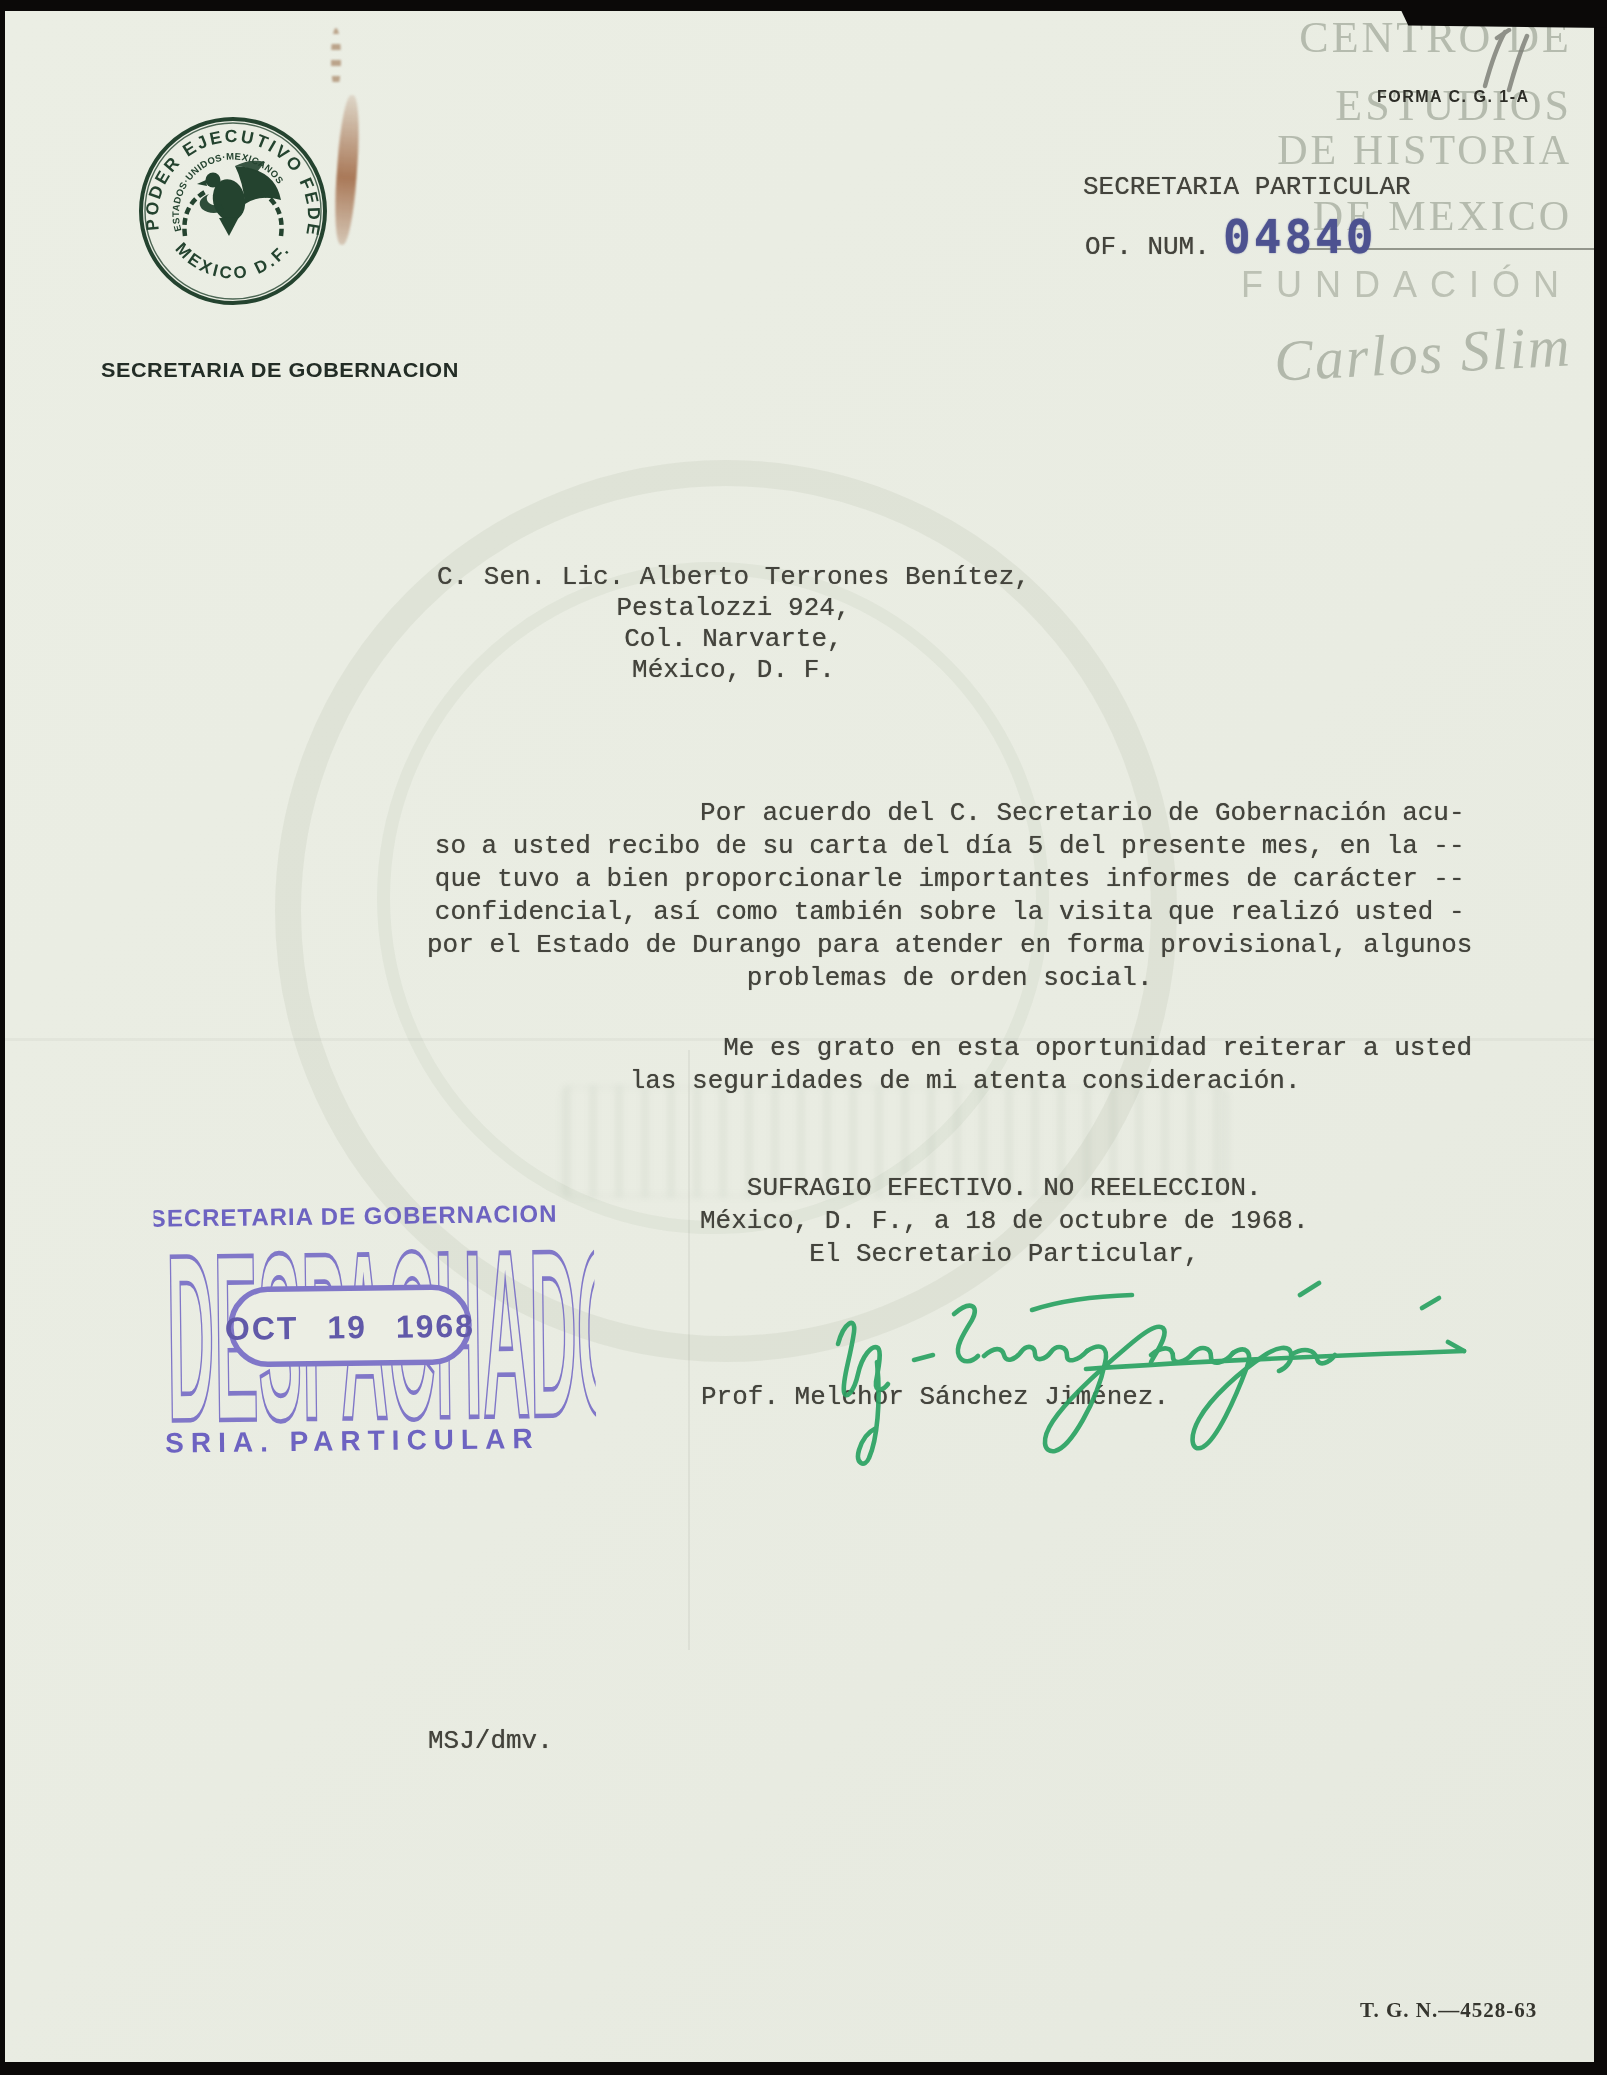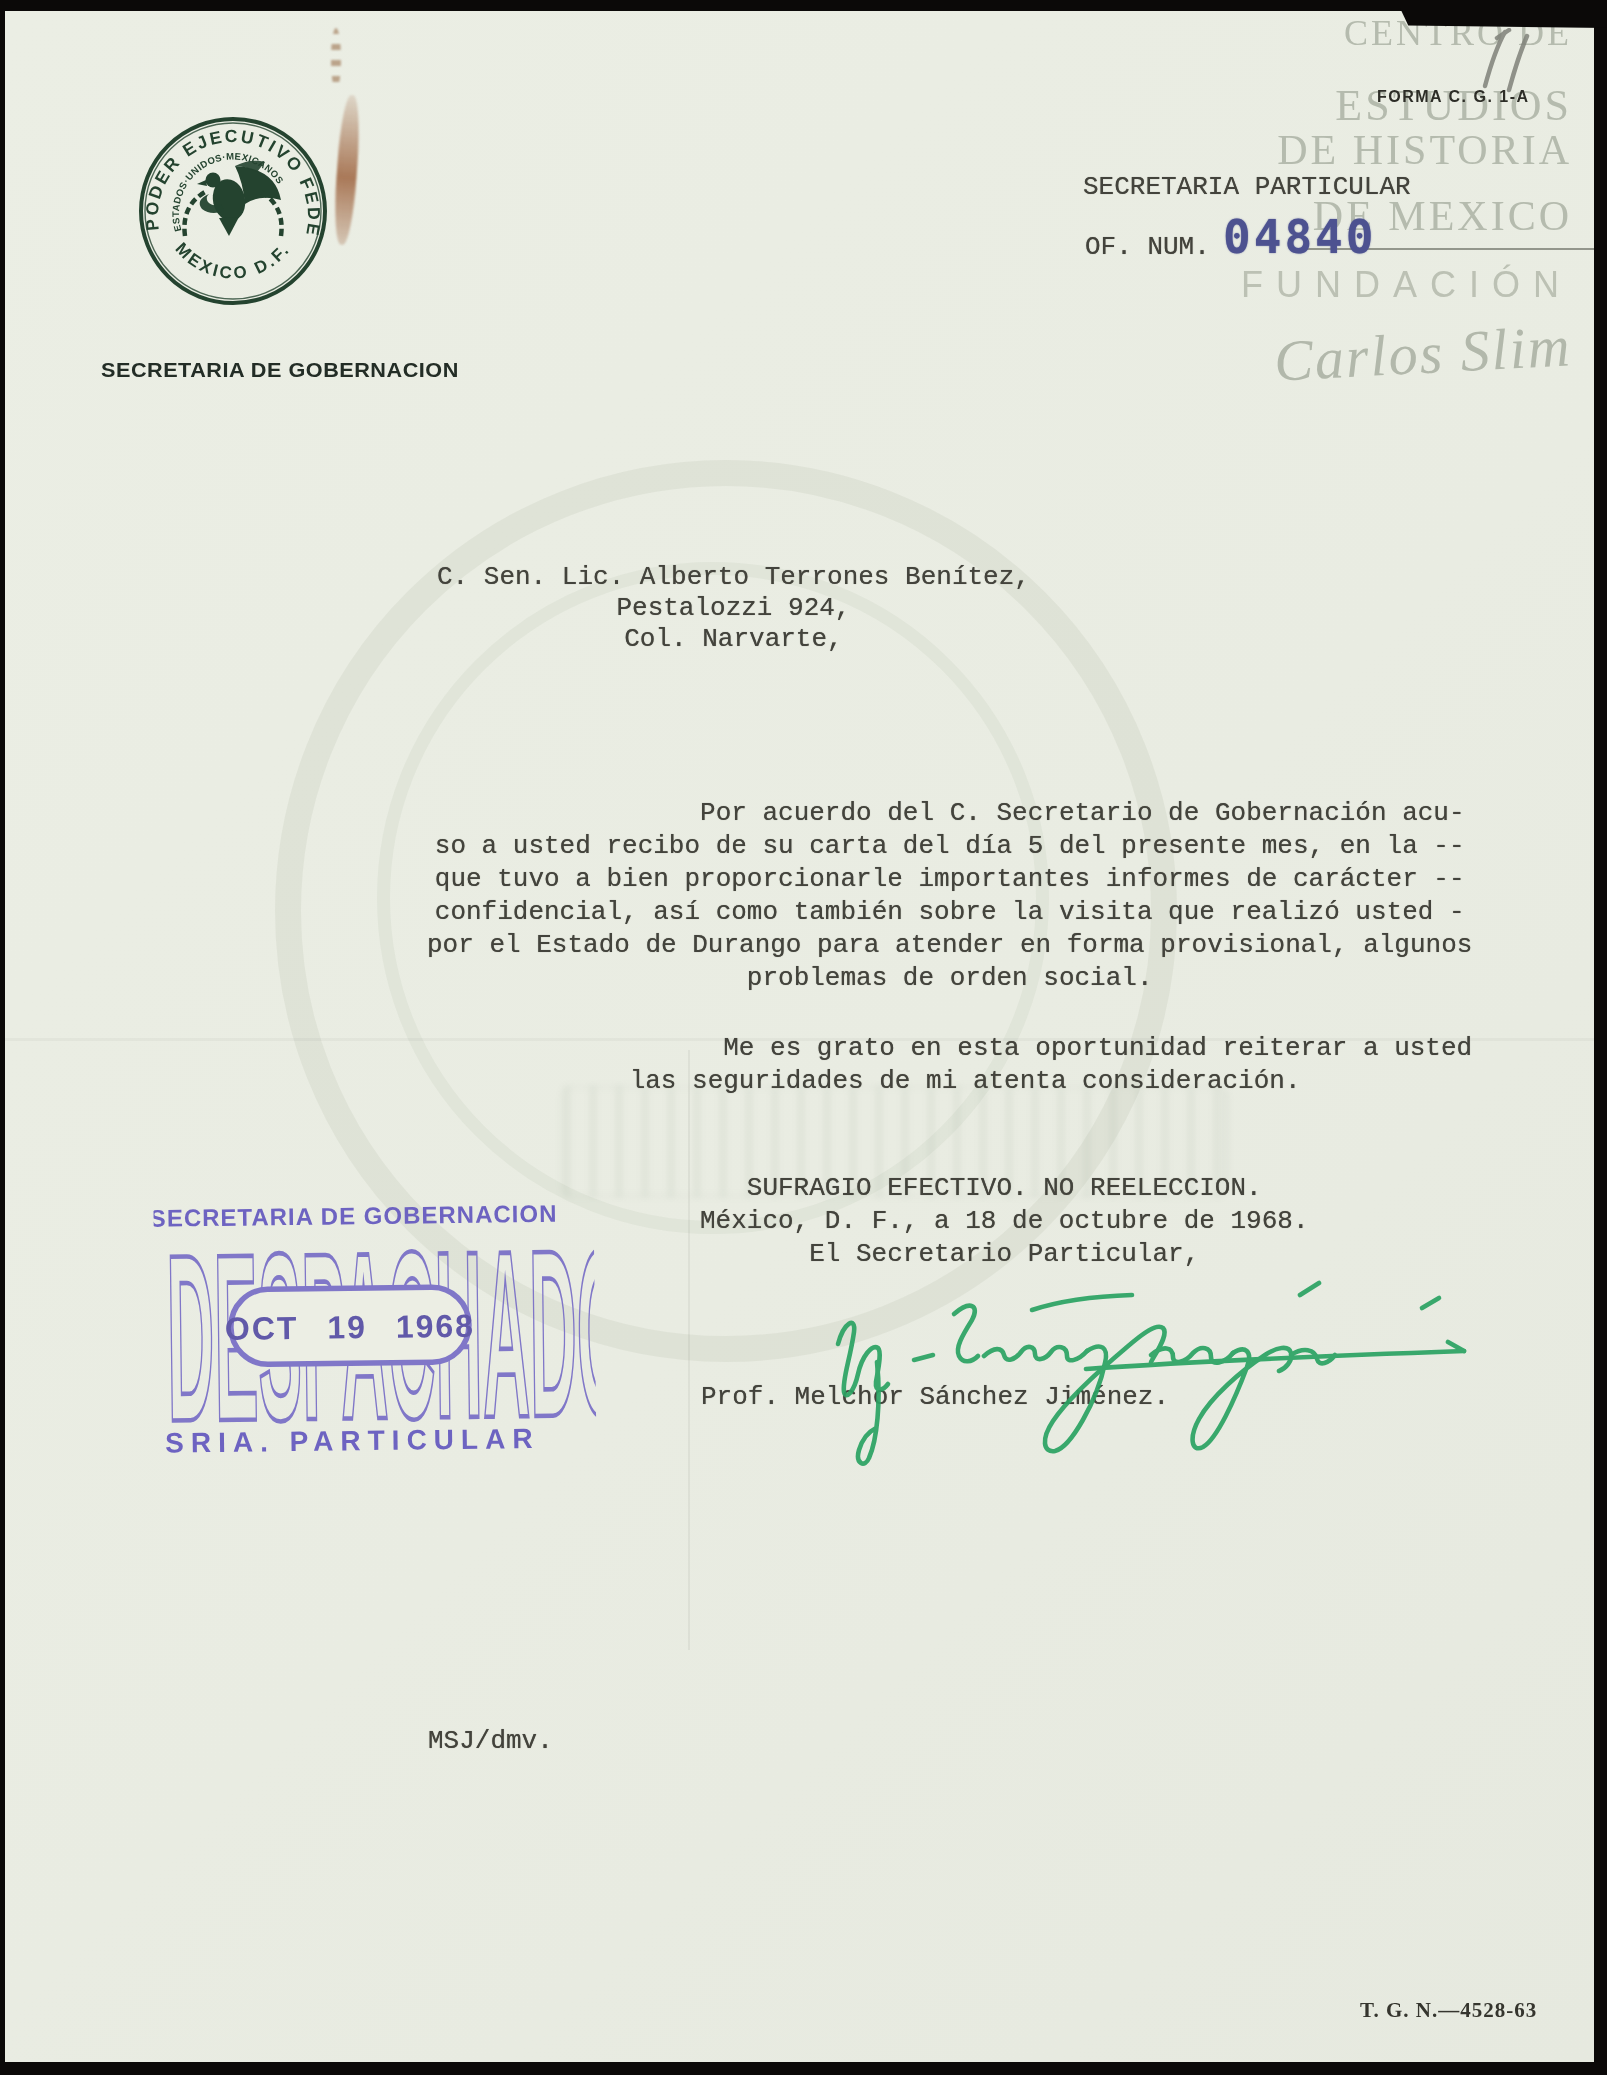--- a/index.html
+++ b/index.html
@@ -36,21 +36,21 @@
   .crease-h{position:absolute;height:3px;background:rgba(110,110,96,.06);}
   .stain{position:absolute;filter:blur(1px);}
   .frame{position:absolute;background:#0b0908;}
 </style>
 </head>
 <body>
 
 <div id="scan">
   <div id="paper">
 
-    <div class="wm" style="top:2px;font-size:36px;">CENTRO DE</div>
+    <div class="wm" style="top:2px;font-size:44px;">CENTRO DE</div>
     <div class="wm" style="top:58px;font-size:44px;margin-top:12px;">ESTUDIOS</div>
     <div class="wm" style="top:116px;font-size:42px;">DE HISTORIA</div>
     <div class="wm" style="top:182px;font-size:42px;">DE MEXICO</div>
     <div class="wm wm-sans" style="top:254px;font-size:36px;">FUNDACIÓN</div>
     <div class="wm wm-script" style="top:310px;font-size:58px;">Carlos Slim</div>
 
     <div class="ghost-ring" style="left:270px;top:450px;width:850px;height:850px;border:26px solid rgba(152,164,140,.13);"></div>
     <div class="ghost-ring" style="left:372px;top:552px;width:646px;height:646px;border:13px solid rgba(152,164,140,.10);"></div>
     <div class="ghost-bars" style="left:555px;top:1075px;width:660px;height:105px;"></div>
     <div class="crease-v" style="left:683px;top:1040px;height:600px;"></div>
@@ -108,20 +108,21 @@
 
     <div class="abs typed" style="left:1078px;top:162px;">SECRETARIA PARTICULAR</div>
     <div class="abs typed" style="left:1080px;top:222px;">OF. NUM.</div>
     <div class="rule" style="left:1298px;top:238px;width:294px;"></div>
     <div class="abs ofnum" style="left:1218px;top:200px;">04840</div>
 
     <div class="abs" style="left:432px;top:552px;">
       <div class="typed addr-line">C. Sen. Lic. Alberto Terrones Benítez,</div>
       <div class="typed addr-line">Pestalozzi 924,</div>
       <div class="typed addr-line">Col. Narvarte,</div>
+      <div class="typed addr-line">México, D. F.</div>
     </div>
 
     <div class="abs" style="left:422px;top:787px;">
       <div class="typed typed-line">                 Por acuerdo del C. Secretario de Gobernación acu-</div>
       <div class="typed typed-line">so a usted recibo de su carta del día 5 del presente mes, en la --</div>
       <div class="typed typed-line">que tuvo a bien proporcionarle importantes informes de carácter --</div>
       <div class="typed typed-line">confidencial, así como también sobre la visita que realizó usted -</div>
       <div class="typed typed-line">por el Estado de Durango para atender en forma provisional, algunos</div>
       <div class="typed typed-line">problemas de orden social.</div>
     </div>

